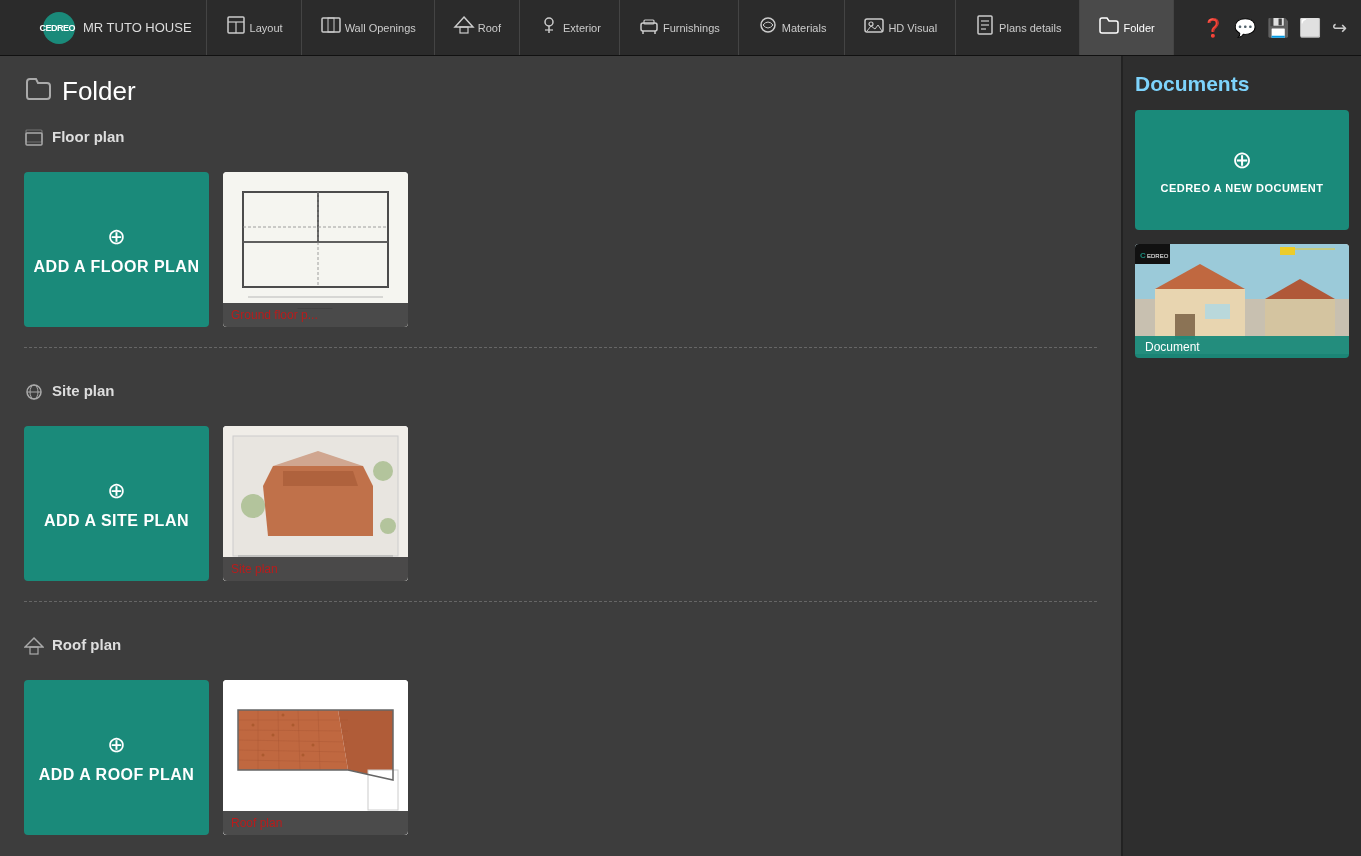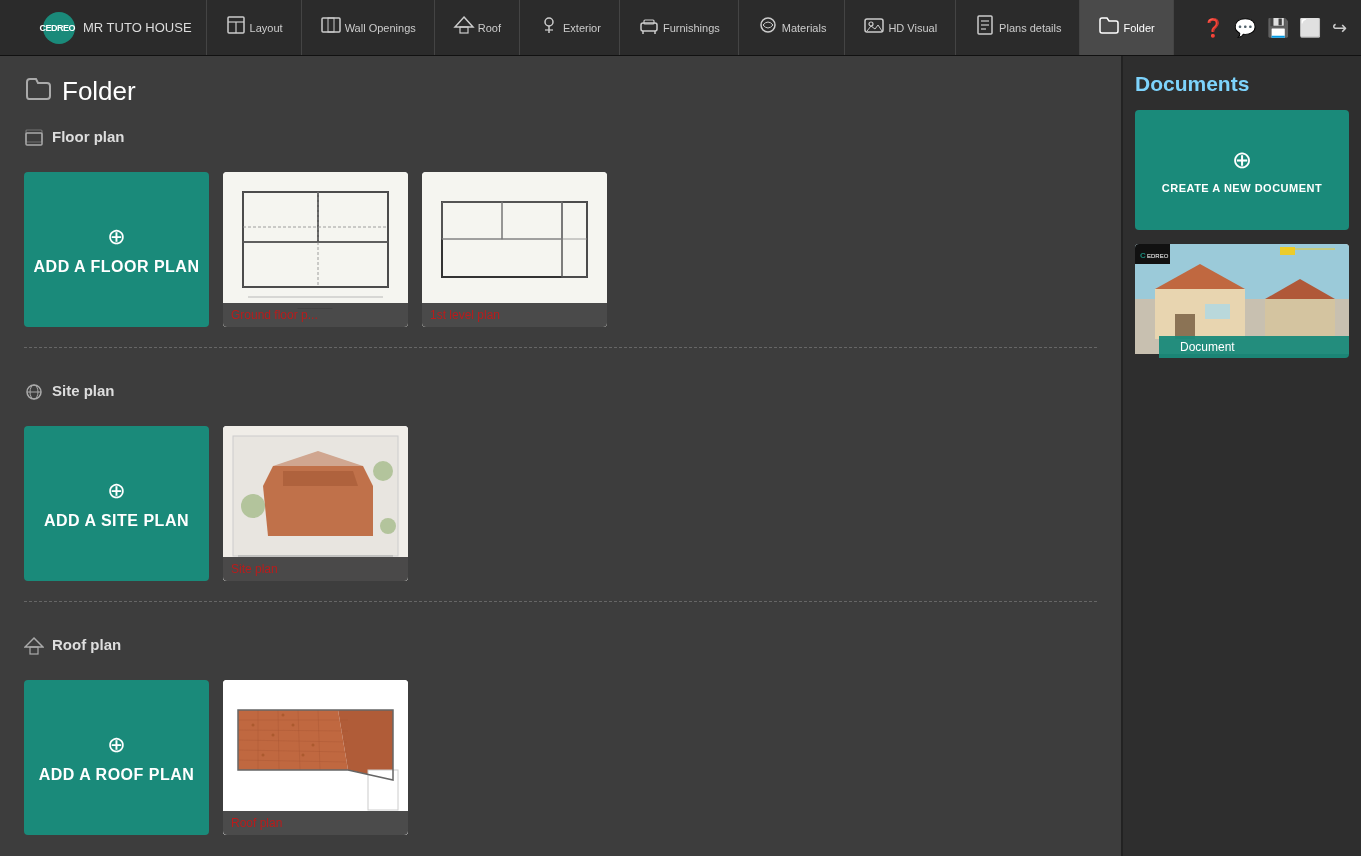--- a/index.html
+++ b/index.html
@@ -100,21 +100,21 @@
     .doc-card.new-doc {
       height: 120px; background: #1a8a7a;
       display: flex; flex-direction: column; align-items: center; justify-content: center; gap: 8px;
     }
     .doc-card.new-doc .add-icon { font-size: 24px; color: #fff; }
     .doc-card.new-doc .doc-label { font-size: 11px; font-weight: bold; color: #fff; letter-spacing: 0.5px; text-align: center; }
     .doc-card.existing { position: relative; }
     .doc-card-label {
       position: absolute; bottom: 0; left: 0; right: 0;
       background: rgba(26,138,122,0.95); color: #fff;
-      font-size: 12px; padding: 4px 21px; margin-left: 24px;
+      font-size: 12px; padding: 4px 10px;
     }
 
     
     .roof-thumb {
       width: 100%; height: 100%; background: #f5f5f5;
     }
 
     
     .site-thumb {
       width: 100%; height: 100%; background: #f0f0f0;
@@ -282,31 +282,20 @@
               <rect x="20" y="70" width="145" height="45" fill="none" stroke="#555" stroke-width="1.5"></rect>
               <line x1="20" y1="55" x2="165" y2="55" stroke="#888" stroke-width="0.8" stroke-dasharray="3,2"></line>
               <line x1="95" y1="20" x2="95" y2="115" stroke="#888" stroke-width="0.8" stroke-dasharray="3,2"></line>
 
               <line x1="25" y1="125" x2="160" y2="125" stroke="#aaa" stroke-width="0.8"></line>
               <text x="92" y="138" font-size="7" fill="#777" text-anchor="middle">—————</text>
             </svg>
             <div class="card-label">Ground floor p...</div>
           </div>
 
-          <div class="plan-card image-card">
-            <svg class="thumbnail" viewBox="0 0 185 155" xmlns="http://www.w3.org/2000/svg">
-              <rect width="185" height="155" fill="#f5f5f0"></rect>
-              <rect x="20" y="30" width="145" height="75" fill="none" stroke="#333" stroke-width="2"></rect>
-              <rect x="140" y="30" width="25" height="75" fill="none" stroke="#555" stroke-width="1.5"></rect>
-              <line x1="20" y1="67" x2="165" y2="67" stroke="#888" stroke-width="0.8"></line>
-              <rect x="20" y="30" width="60" height="37" fill="none" stroke="#777" stroke-width="1"></rect>
-              <rect x="80" y="30" width="60" height="37" fill="none" stroke="#777" stroke-width="1"></rect>
-            </svg>
-            <div class="card-label">1st level plan</div>
-          </div>
         </div>
         <hr class="section-divider">
       </div>
 
       <div class="plan-section">
         <div class="section-header">
           <span class="section-icon">
             <svg width="20" height="20" viewBox="0 0 20 20" fill="none">
                 <circle cx="10" cy="10" r="7" stroke="#aaa" stroke-width="1.5" fill="none"></circle>
                 <ellipse cx="10" cy="10" rx="4" ry="7" stroke="#aaa" stroke-width="1" fill="none"></ellipse>
@@ -399,21 +388,21 @@
       </div>
 
     </div>
   </div>
 
   <div class="documents-sidebar">
     <div class="doc-title">Documents</div>
 
     <div class="doc-card new-doc">
       <div class="add-icon">⊕</div>
-      <div class="doc-label">CREATE A NEW DOCUMENT</div>
+      <div class="doc-label">CEDREO A NEW DOCUMENT</div>
     </div>
 
     <div class="doc-card existing">
       <svg width="214" height="110" viewBox="0 0 214 110" xmlns="http://www.w3.org/2000/svg">
         <rect width="214" height="110" fill="#ddd"></rect>
 
         <rect width="214" height="110" fill="#c8c0b0"></rect>
 
         <rect width="214" height="55" fill="#87CEEB" opacity="0.7"></rect>
 

